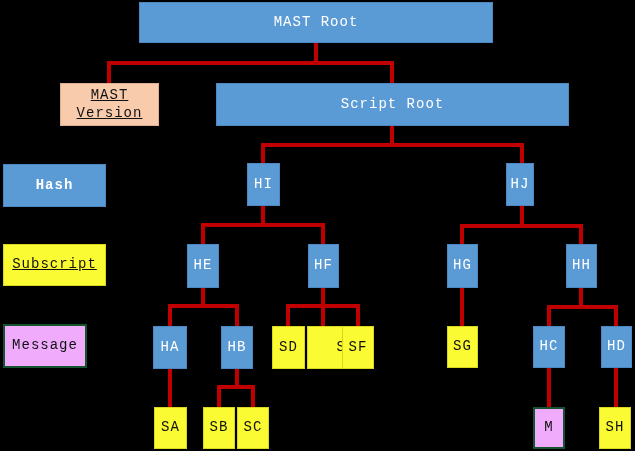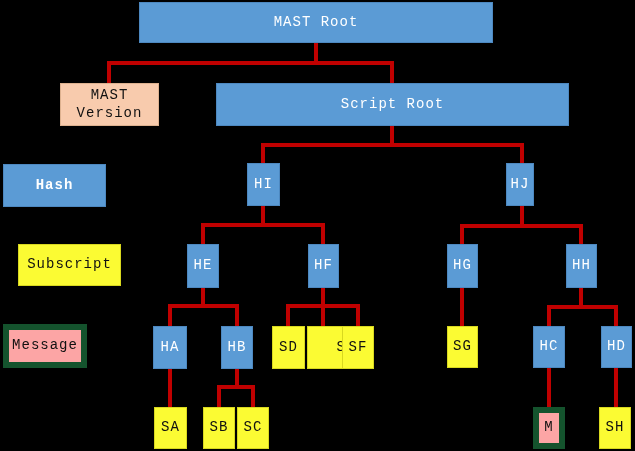--- a/index.html
+++ b/index.html
@@ -7,22 +7,22 @@
     position:relative;width:635px;height:451px;background:#000;overflow:hidden;
     font-family:"Liberation Mono","DejaVu Sans Mono",monospace;
   }
   .node{
     position:absolute;display:flex;align-items:center;justify-content:center;
     font-size:14px;letter-spacing:1px;text-align:center;line-height:1.25;
     box-sizing:border-box;white-space:pre-line;
   }
   .blue{background:#5B9BD5;border:1px solid #4d88c0;color:#ffffff;}
   .yellow{background:#FBFB33;border:1px solid #d8d81f;color:#111111;}
-  .salmon{background:#fca5a5;border:6px solid #14532d;color:#111111;}
-  .peach{background:#F8CBAD;border:1px solid #ddb18f;color:#111111;}
+  .salmon{background:#f0abfc;border:2px solid #14532d;color:#111111;}
+  .peach{background:#F8CBAD;border:1px solid #ddb18f;color:#111111;text-decoration:underline;}
   #wires{position:absolute;left:0;top:0;width:635px;height:451px;}
   #wires path{stroke:#C00000;stroke-width:4;fill:none;}
 </style>
 </head>
 <body>
 
 <div id="stage">
 
   <svg id="wires" viewBox="0 0 635 451" xmlns="http://www.w3.org/2000/svg">
     <path d="M316,43 V63"></path>
@@ -50,21 +50,21 @@
   <div class="node blue" style="left:139px;top:2px;width:354px;height:41px;">MAST Root</div>
 
   <div class="node peach" style="left:60px;top:83px;width:99px;height:43px;">MAST
 Version</div>
   <div class="node blue" style="left:216px;top:83px;width:353px;height:43px;">Script Root</div>
 
   <div class="node blue" style="left:3px;top:164px;width:103px;height:43px;font-weight:bold;">Hash</div>
   <div class="node blue" style="left:247px;top:163px;width:33px;height:43px;">HI</div>
   <div class="node blue" style="left:506px;top:163px;width:28px;height:43px;">HJ</div>
 
-  <div class="node yellow" style="left:18px;top:244px;width:103px;height:42px;">Subscript</div>
+  <div class="node yellow" style="left:3px;top:244px;width:103px;height:42px;text-decoration:underline;">Subscript</div>
   <div class="node blue" style="left:187px;top:244px;width:32px;height:44px;">HE</div>
   <div class="node blue" style="left:308px;top:244px;width:31px;height:44px;">HF</div>
   <div class="node blue" style="left:447px;top:244px;width:31px;height:44px;">HG</div>
   <div class="node blue" style="left:566px;top:244px;width:31px;height:44px;">HH</div>
 
   <div class="node salmon" style="left:3px;top:324px;width:84px;height:44px;">Message</div>
   <div class="node blue" style="left:153px;top:326px;width:34px;height:43px;">HA</div>
   <div class="node blue" style="left:221px;top:326px;width:32px;height:43px;">HB</div>
   <div class="node yellow" style="left:272px;top:326px;width:33px;height:43px;">SD</div>
   <div class="node yellow" style="left:307px;top:326px;width:40px;height:43px;padding-left:38px;">SE</div>

